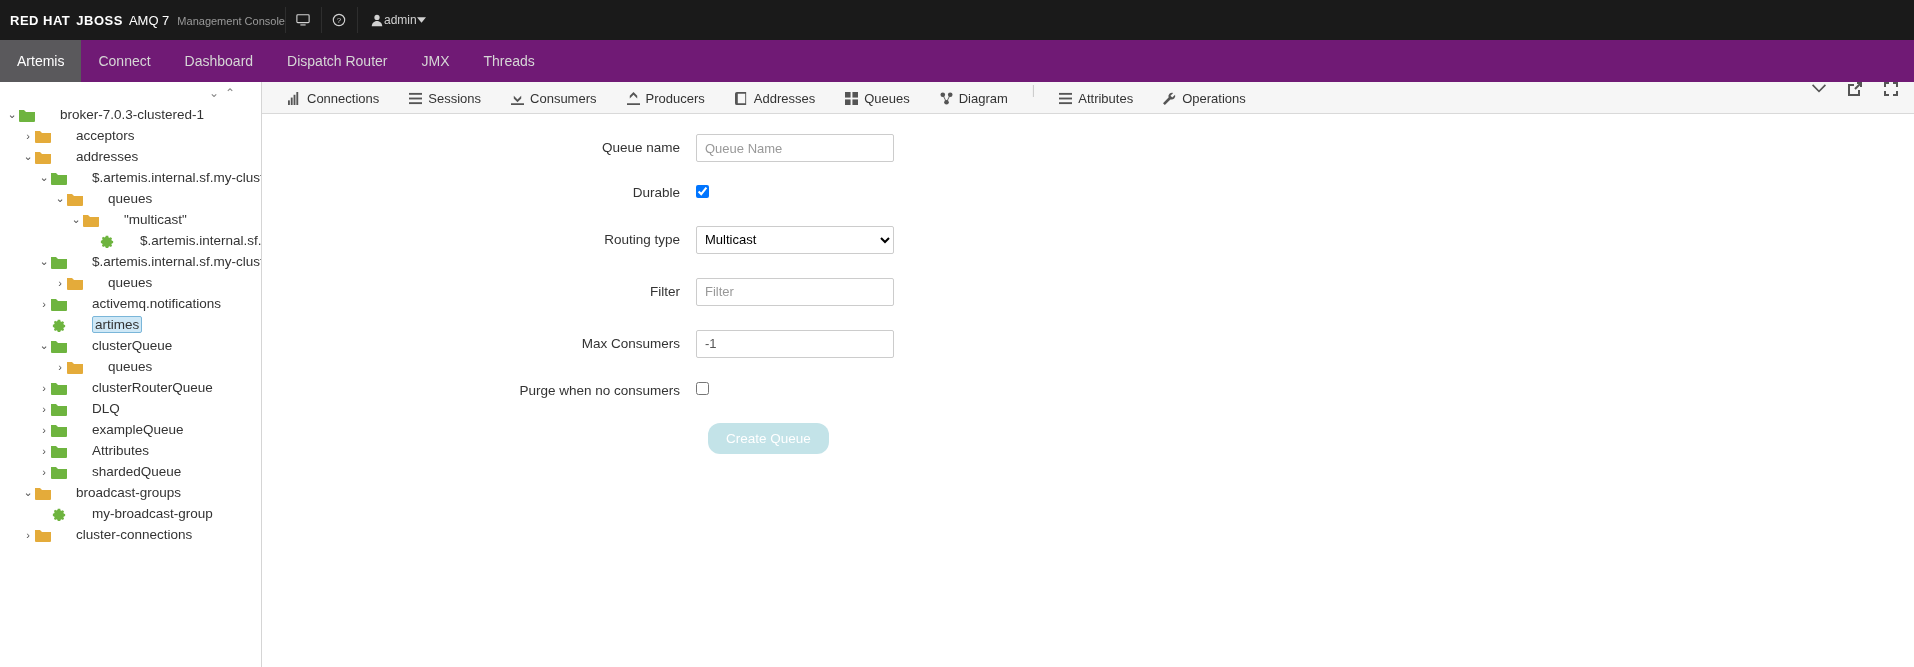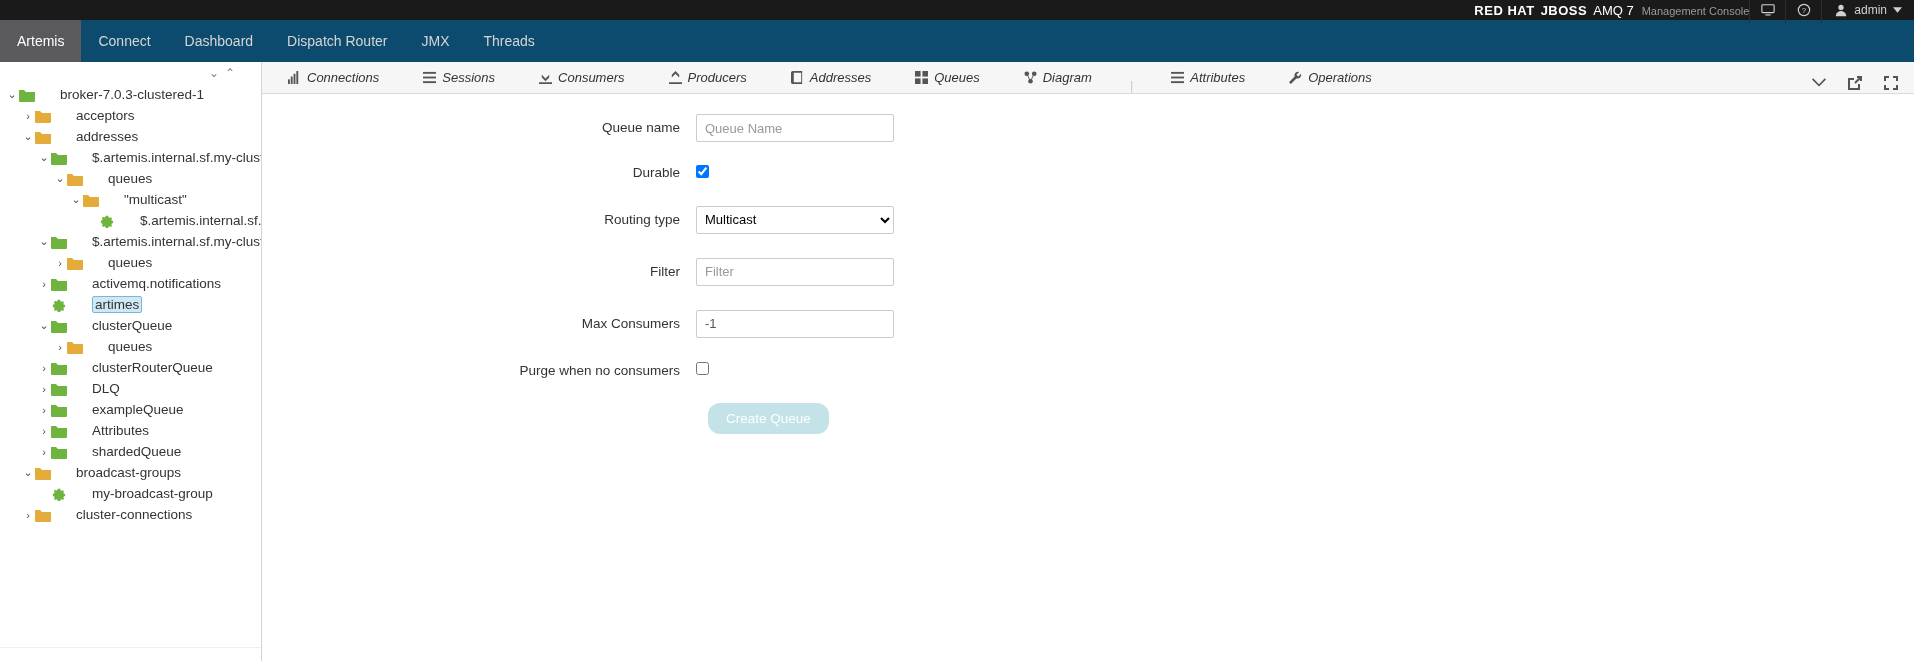--- a/index.html
+++ b/index.html
@@ -1,31 +1,31 @@
 <!DOCTYPE html>
 <html><head>
 <meta charset="utf-8">
 <style>
 * { box-sizing: border-box; margin: 0; padding: 0; }
 body { font-family: "Helvetica Neue", Helvetica, Arial, sans-serif; font-size: 13px; color: #333; background: #fff; }
 
 
-.topbar { background: #1a1a1a; color: #d1d1d1; height: 20px; display: flex; align-items: center; justify-content: flex-end; padding: 0 0 0 10px; font-size: 12px; }
+.topbar { background: #1a1a1a; color: #d1d1d1; height: 40px; display: flex; align-items: center; justify-content: flex-start; padding: 0 0 0 10px; font-size: 12px; }
 .brand { display: flex; align-items: baseline; gap: 6px; }
 .brand .red { color: #fff; font-weight: 800; letter-spacing: .5px; font-size: 13px; }
 .brand .jboss { color: #fff; font-weight: 800; font-size: 13px; letter-spacing: .5px;}
 .brand .amq { color: #fff; font-weight: 300; font-size: 13px; }
 .brand .sub { color: #9a9a9a; font-size: 11px; margin-left: 2px; }
 .toprightbtns { display: flex; height: 26px; }
 .toprightbtns .tbtn { width: 36px; height: 26px; display:flex; align-items:center; justify-content:center; border-left:1px solid #2e2e2e; color:#d1d1d1; cursor:pointer; }
-.toprightbtns .tbtn.user { width:auto; padding:0 12px; gap:6px; font-size:12px;}
+.toprightbtns .tbtn.user { width:auto; padding:0 12px; gap:0; font-size:12px;}
 .toprightbtns svg { width:14px; height:14px; fill:#d1d1d1; }
 
 
-.navbar { background: #0c4a6e; height: 42px; display:flex; align-items:stretch; }
+.navbar { background: #701a75; height: 42px; display:flex; align-items:stretch; }
 .navitem { color:#d6d6d6; padding:0 17px; display:flex; align-items:center; font-size:14px; cursor:pointer; }
 .navitem.active { background:#5a595c; color:#fff; }
 
 
 .split { display:flex; height: calc(667px - 26px - 42px); }
 .sidebar { width: 262px; min-width:262px; border-right:1px solid #d5d5d5; display:flex; flex-direction:column; background:#fff; position:relative;}
 .treetools { height:22px; display:flex; justify-content:flex-end; align-items:center; gap:6px; padding-right:26px; color:#888; font-size:12px;}
 .treetools span{cursor:pointer;}
 .treewrap { flex:1; overflow-x:auto; overflow-y:auto; }
 .tree ul { list-style:none; }
@@ -42,21 +42,21 @@
 .node .label { font-size:13.5px; color:#333;margin-left:20px; }
 .node.selected .label { background:#cfe8f6; border:1px solid #7ab6d9; border-radius:2px; padding:0 2px;}
 
 .ind0{padding-left:6px;} .ind1{padding-left:22px;} .ind2{padding-left:38px;}
 .ind3{padding-left:54px;} .ind4{padding-left:70px;} .ind5{padding-left:86px;}
 .hscroll { height:14px; border-top:1px solid #eee; overflow-x:scroll; }
 .hscroll .spacer{ width:500px; height:1px;}
 
 
 .content { flex:1; display:flex; flex-direction:column; }
-.tabsbar { height:32px; background:#f6f6f6; border-bottom:1px solid #d9d9d9; display:flex; align-items:flex-end; padding:0 12px; gap:16px; position:relative;font-style:italic;}
+.tabsbar { height:32px; background:#f6f6f6; border-bottom:1px solid #d9d9d9; display:flex; align-items:flex-start; padding:0 12px; gap:2px; position:relative;}
 .ctab { display:flex; align-items:center; gap:6px; padding:0 14px; height:32px; color:#333; font-size:13px; cursor:pointer;}
 .ctab svg{width:13px;height:13px;fill:#555;}
 .divider { color:#ccc; padding:0 8px; }
 .tabsbar .right { margin-left:auto; display:flex; align-items:center; gap:22px; padding-right:4px;}
 .tabsbar .right .ibtn{ cursor:pointer; color:#555; }
 .tabsbar .right svg{width:14px;height:14px;fill:#555;}
 
 .formarea { padding: 20px 0 0 0; }
 .frow { display:flex; align-items:center; margin-bottom: 24px; }
 .frow.tight{ margin-bottom:22px;}

